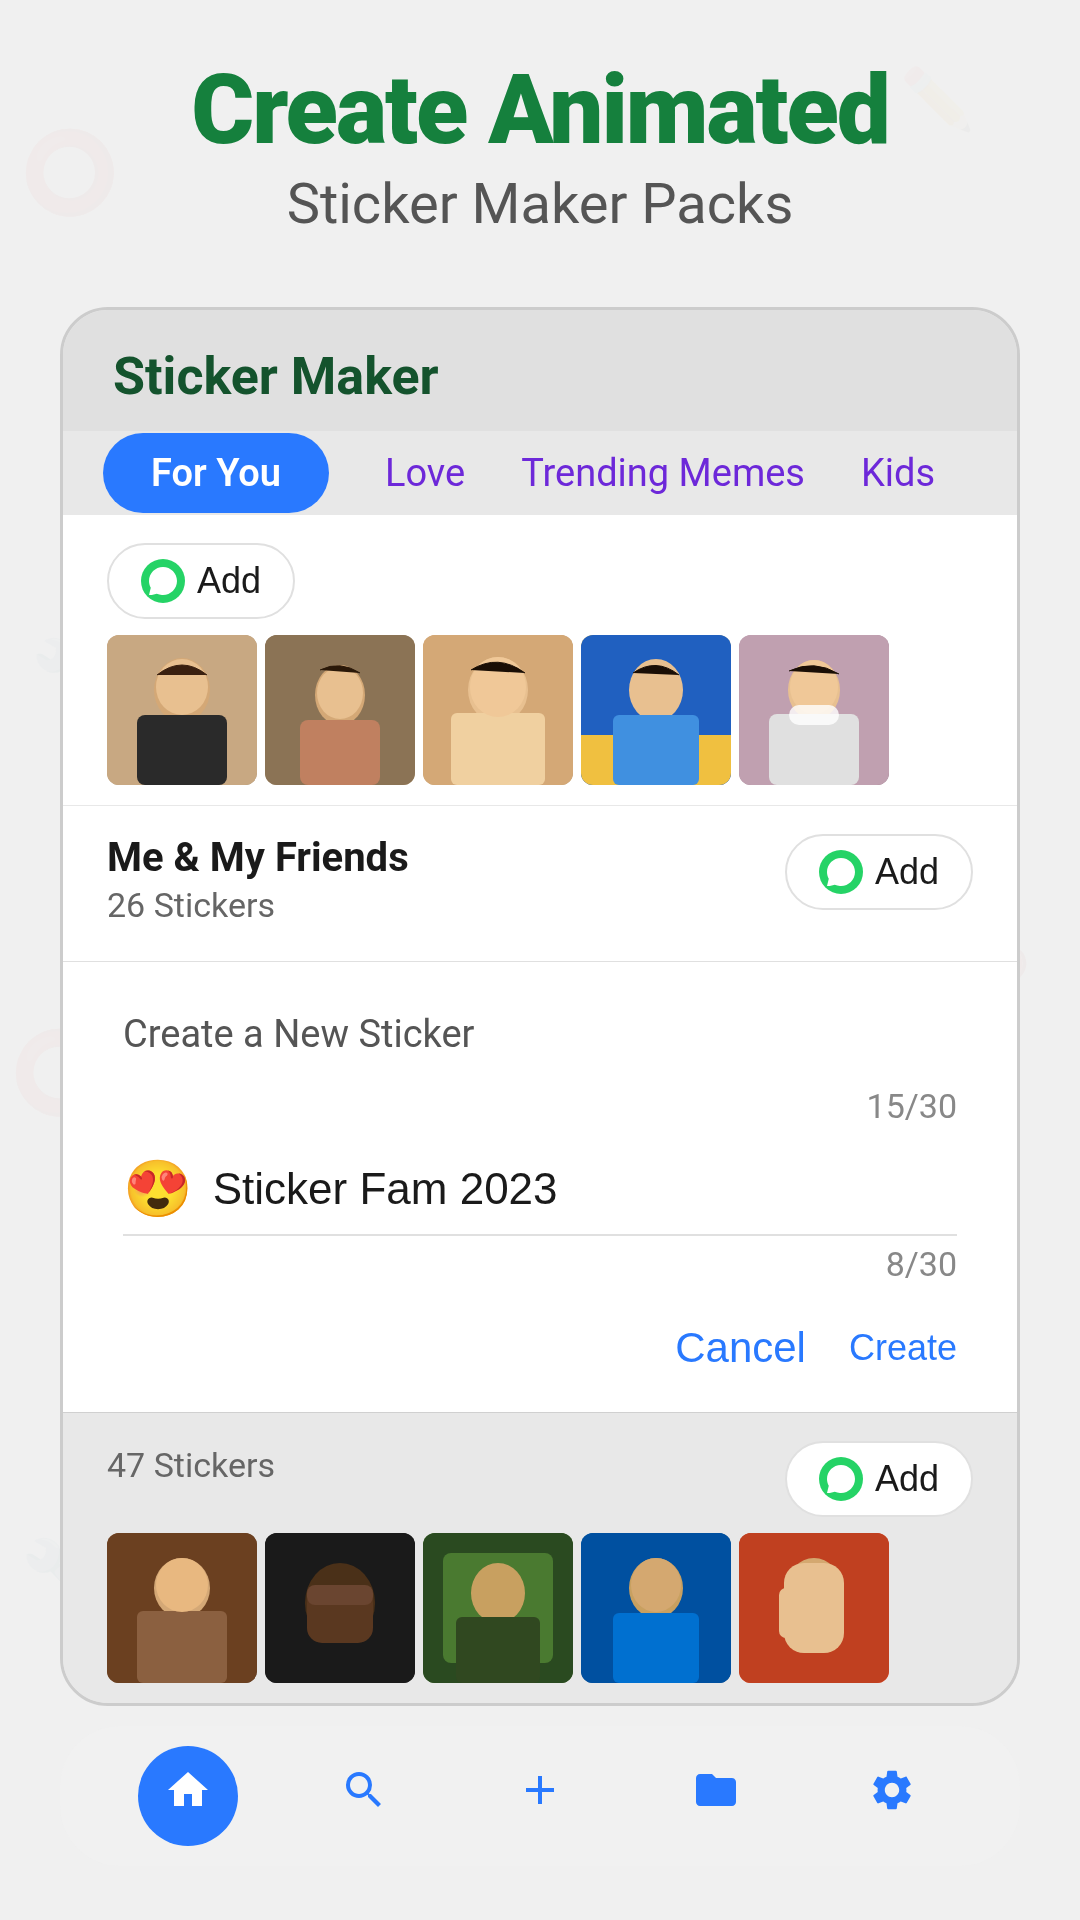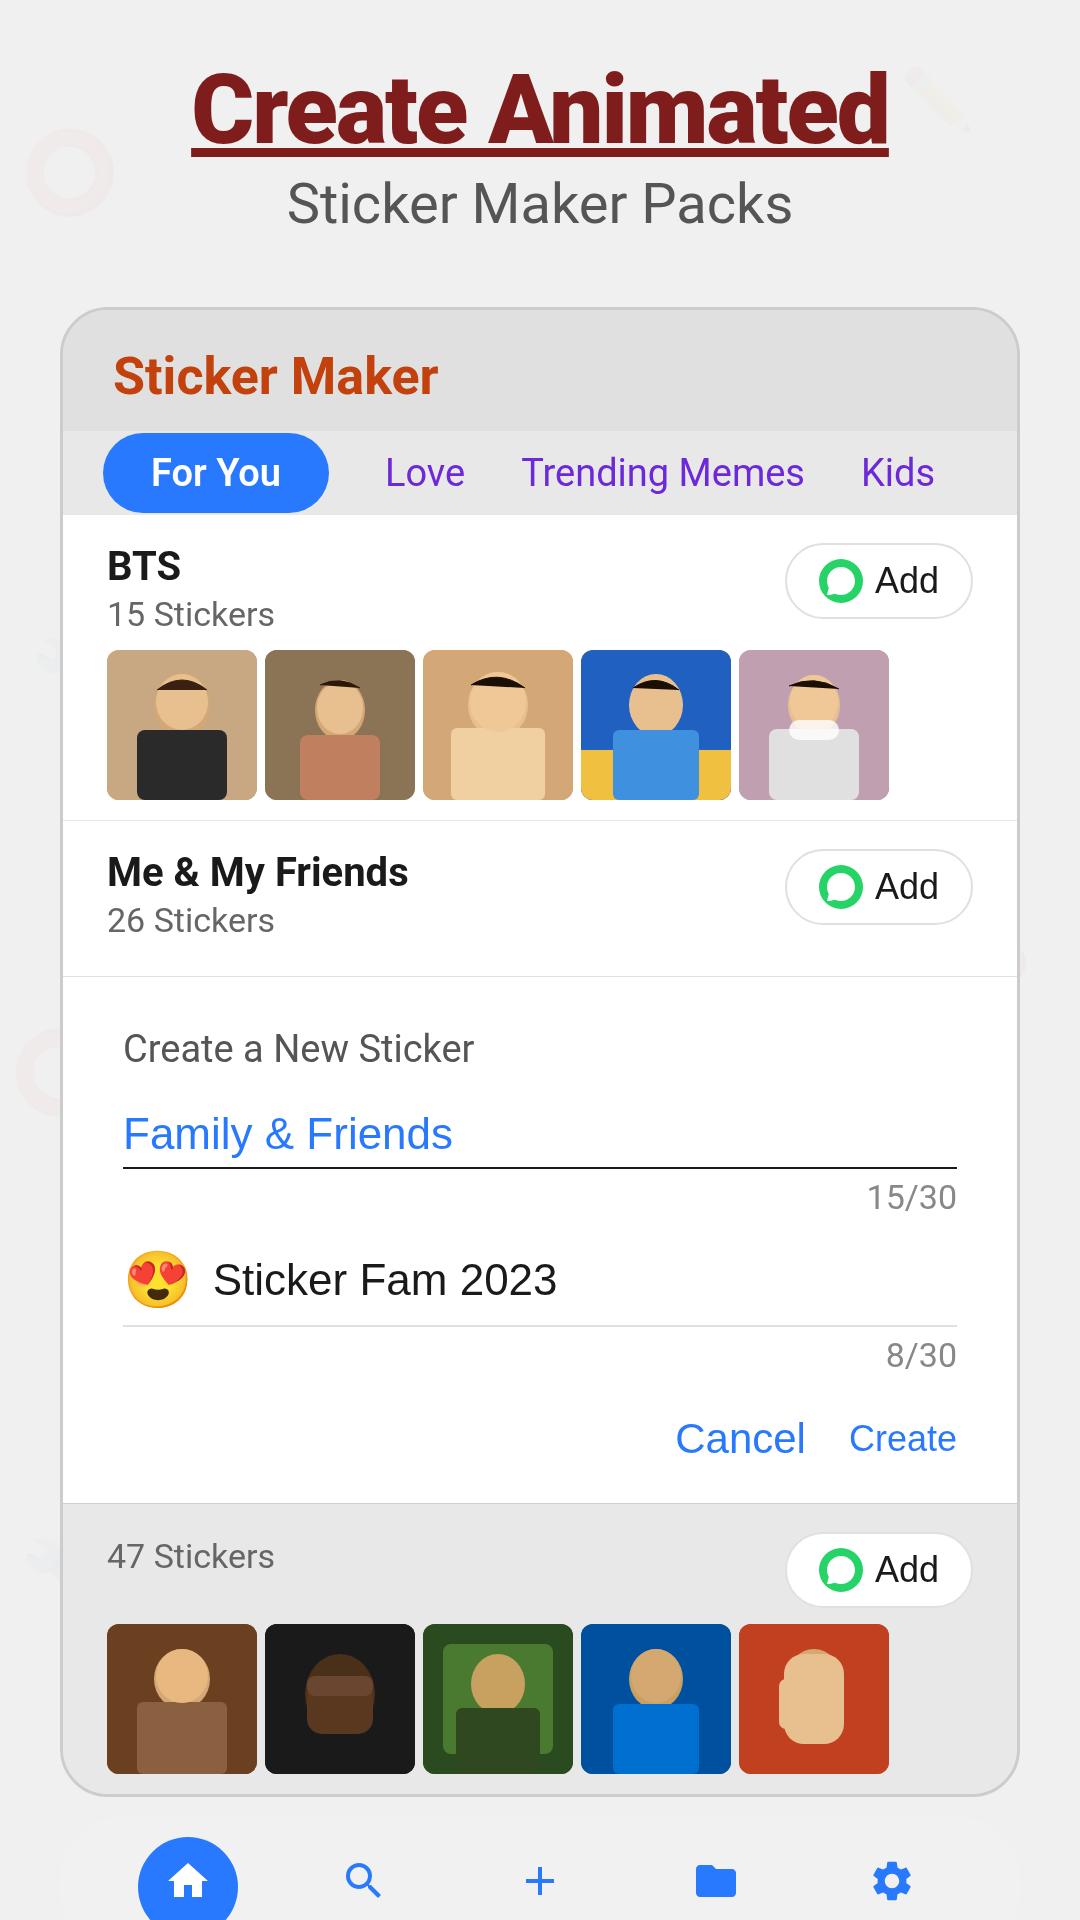--- a/index.html
+++ b/index.html
@@ -25,24 +25,23 @@
 
     
     .header-section {
       padding: 60px 80px 40px;
       text-align: center;
     }
 
     .main-title {
       font-size: 96px;
       font-weight: 900;
-      color: #7f1d1d;
+      color: #15803d;
       line-height: 1.05;
       letter-spacing: -2px;
-      text-decoration: underline;
     }
 
     .sub-title {
       font-size: 56px;
       font-weight: 400;
       color: #555555;
       margin-top: 10px;
     }
 
     
@@ -56,21 +55,21 @@
     }
 
     .phone-header {
       background: #e0e0e0;
       padding: 36px 50px 24px;
     }
 
     .phone-title {
       font-size: 52px;
       font-weight: 700;
-      color: #c2410c;
+      color: #14532d;
     }
 
     
     .tab-bar {
       display: flex;
       align-items: center;
       padding: 0 40px;
       background: #e8e8e8;
       gap: 56px;
       position: relative;
@@ -340,24 +339,20 @@
     <div class="tab-item">
       <span>Trending Memes</span>
     </div>
     <div class="tab-item">
       <span>Kids</span>
     </div>
   </div>
 
   <div class="sticker-pack">
     <div class="sticker-pack-header">
-      <div>
-        <div class="pack-name">BTS</div>
-        <div class="pack-count">15 Stickers</div>
-      </div>
       <button class="add-btn">
         <div class="whatsapp-icon">
           <svg width="28" height="28" viewBox="0 0 24 24" fill="white">
             <path d="M17.472 14.382c-.297-.149-1.758-.867-2.03-.967-.273-.099-.471-.148-.67.15-.197.297-.767.966-.94 1.164-.173.199-.347.223-.644.075-.297-.15-1.255-.463-2.39-1.475-.883-.788-1.48-1.761-1.653-2.059-.173-.297-.018-.458.13-.606.134-.133.298-.347.446-.52.149-.174.198-.298.298-.497.099-.198.05-.371-.025-.52-.075-.149-.669-1.612-.916-2.207-.242-.579-.487-.5-.669-.51-.173-.008-.371-.01-.57-.01-.198 0-.52.074-.792.372-.272.297-1.04 1.016-1.04 2.479 0 1.462 1.065 2.875 1.213 3.074.149.198 2.096 3.2 5.077 4.487.709.306 1.262.489 1.694.625.712.227 1.36.195 1.871.118.571-.085 1.758-.719 2.006-1.413.248-.694.248-1.289.173-1.413-.074-.124-.272-.198-.57-.347z"></path>
             <path d="M11.999 0C5.373 0 0 5.373 0 12c0 2.117.554 4.104 1.523 5.831L.047 23.81a.5.5 0 00.613.613l5.998-1.476A11.943 11.943 0 0012 24c6.627 0 12-5.373 12-12S18.627 0 12 0h-.001z"></path>
           </svg>
         </div>
         <span>Add</span>
       </button>
     </div>
@@ -429,21 +424,20 @@
         </div>
         <span>Add</span>
       </button>
     </div>
   </div>
 
   <div class="create-modal">
     <div class="create-modal-title">Create a New Sticker</div>
 
     <div class="input-group">
-      <input class="input-field" type="text" value="Family &amp; Friends" style="">
       <div class="input-counter">15/30</div>
     </div>
 
     <div class="input-group">
       <div class="input-with-emoji">
         <span class="emoji-display">😍</span>
         <input class="input-field-plain" type="text" value="Sticker Fam 2023" style="">
       </div>
       <div class="input-counter">8/30</div>
     </div>

